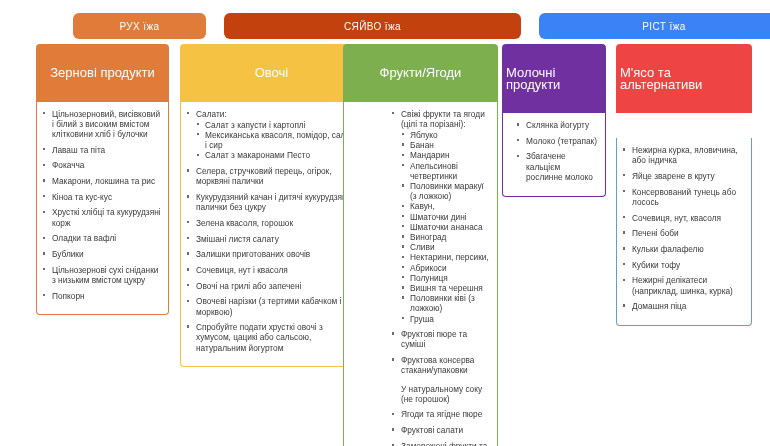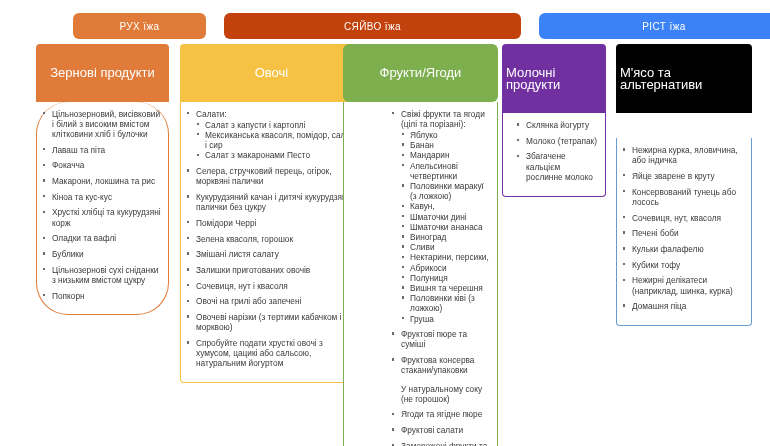--- a/index.html
+++ b/index.html
@@ -105,28 +105,28 @@
     position: absolute;
     left: 1px;
     top: 3.2px;
     width: 2.4px;
     height: 2.4px;
     background: #6b6b6b;
   }
 
   
   .c-grain .col-head { background: #E07B39; }
-  .c-grain .col-body { border-color: #E07B39; border-radius: 32px; }
+  .c-grain .col-body { border-color: #E07B39; }
   .c-veg   .col-head { background: #F6C243; }
   .c-veg   .col-body { border-color: #F6C243; }
-  .c-fruit .col-head { background: #7DAF4F; border-radius: 6px; }
+  .c-fruit .col-head { background: #7DAF4F; }
   .c-fruit .col-body { border-color: #7DAF4F; padding-left: 46px; }
   .c-dairy .col-head { background: #7030A0; }
   .c-dairy .col-body { border-color: #7030A0; padding-left: 12px; }
-  .c-meat  .col-head { background: #000000; }
+  .c-meat  .col-head { background: #ef4444; }
   .c-meat  .col-body { border-color: #679BD4; margin-top: 25px; }
 
   
   .c-grain { left: 36px;  top: 44px; width: 133px; }
   .c-veg   { left: 180px; top: 44px; width: 183px; }
   .c-fruit { left: 343px; top: 44px; width: 155px; }
   .c-dairy { left: 502px; top: 44px; width: 104px; }
   .c-meat  { left: 616px; top: 44px; width: 136px; }
 </style>
 </head>
@@ -170,21 +170,20 @@
     </div>
     <div class="col-body">
       <ul class="lvl1">
           <li><span class="b1"></span><span>Салати:</span><ul class="lvl2">
               <li><span class="b2"></span><span>Салат з капусти і картоплі</span></li>
               <li><span class="b2"></span><span>Мексиканська квасоля, помідор, салат і сир</span></li>
               <li><span class="b2"></span><span>Салат з макаронами Песто</span></li>
             </ul></li>
           <li><span class="b1"></span><span>Селера, стручковий перець, огірок, морквяні палички</span></li>
           <li><span class="b1"></span><span>Кукурудзяний качан і дитячі кукурудзяні палички без цукру</span></li>
-          <li><span class="b1"></span><span>Помідори Черрі</span></li>
           <li><span class="b1"></span><span>Зелена квасоля, горошок</span></li>
           <li><span class="b1"></span><span>Змішані листя салату</span></li>
           <li><span class="b1"></span><span>Залишки приготованих овочів</span></li>
           <li><span class="b1"></span><span>Сочевиця, нут і квасоля</span></li>
           <li><span class="b1"></span><span>Овочі на грилі або запечені</span></li>
           <li><span class="b1"></span><span>Овочеві нарізки (з тертими кабачком і морквою)</span></li>
           <li><span class="b1"></span><span>Спробуйте подати хрусткі овочі з хумусом, цацикі або сальсою, натуральним йогуртом</span></li>
         </ul>
     </div>
   </div>

